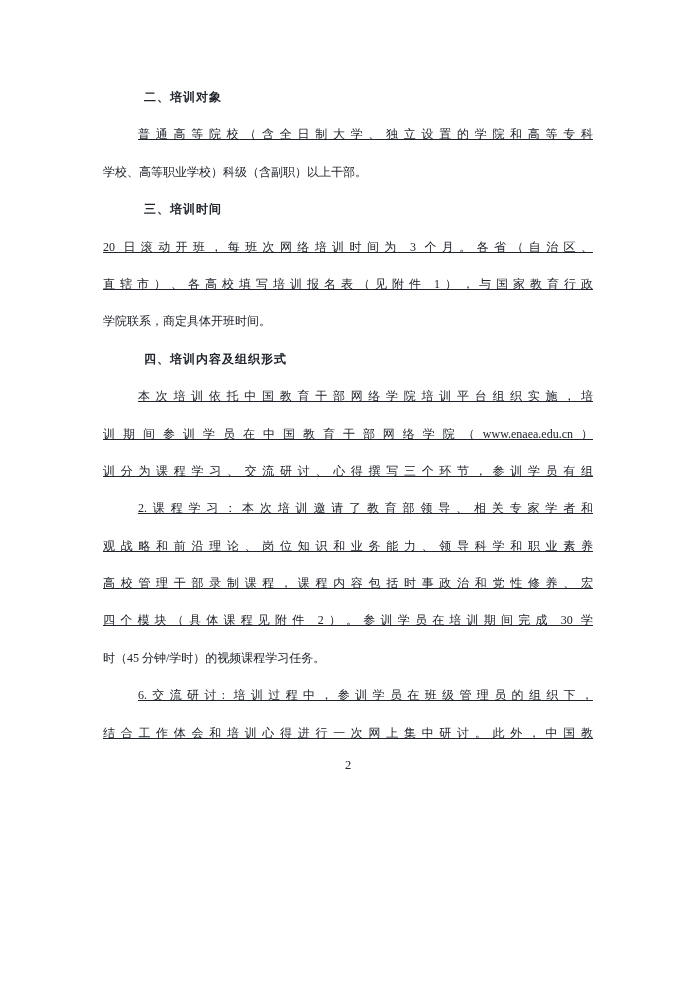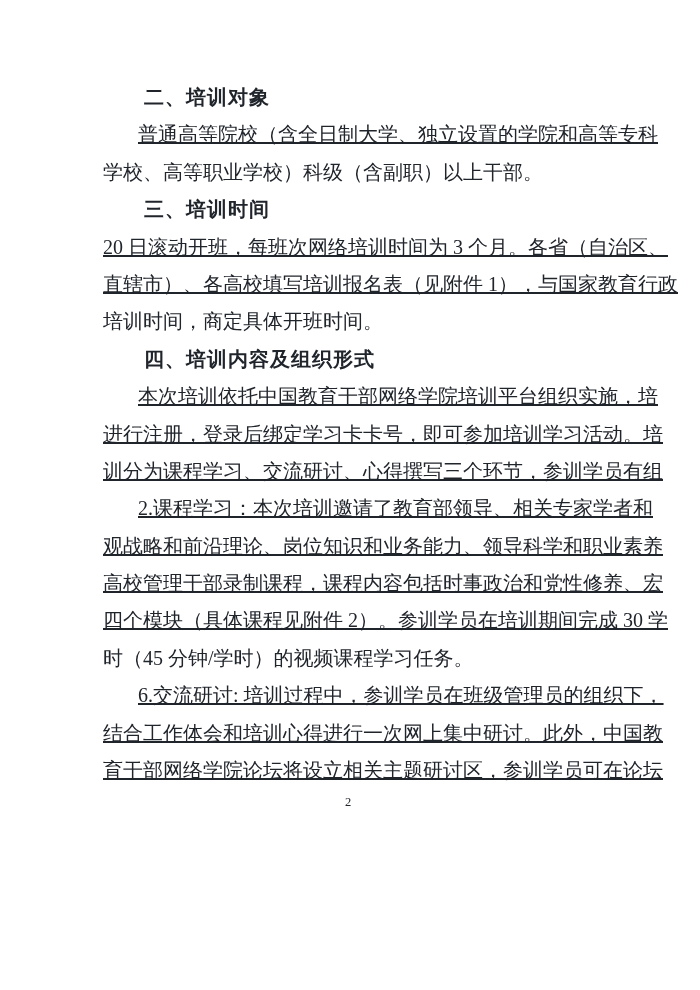--- a/index.html
+++ b/index.html
@@ -20,21 +20,21 @@
     background: #ffffff;
   }
   .content {
     position: absolute;
     left: 103px;
     top: 79px;
     width: 490px;
     color: #20242b;
   }
   .line {
-    font-size: 20px;
+    font-size: 12px;
     line-height: 37.4px;
     height: 37.4px;
     white-space: nowrap;
     text-align: left;
   }
   .justify {
     text-align: justify;
     text-align-last: justify;
     text-decoration: underline;
   }
@@ -58,28 +58,27 @@
 <body>
 
 <div class="page">
   <div class="content">
     <div class="line heading">二、培训对象</div>
     <div class="line indent justify">普通高等院校（含全日制大学、独立设置的学院和高等专科</div>
     <div class="line">学校、高等职业学校）科级（含副职）以上干部。</div>
     <div class="line heading">三、培训时间</div>
     <div class="line justify">20 日滚动开班，每班次网络培训时间为 3 个月。各省（自治区、</div>
     <div class="line justify">直辖市）、各高校填写培训报名表（见附件 1），与国家教育行政</div>
-    <div class="line">培训时间，商定具体开班时间。</div>
+    <div class="line">学院联系，商定具体开班时间。</div>
     <div class="line heading">四、培训内容及组织形式</div>
     <div class="line indent justify">本次培训依托中国教育干部网络学院培训平台组织实施，培</div>
-    <div class="line justify">进行注册，登录后绑定学习卡卡号，即可参加培训学习活动。培</div>
+    <div class="line justify">训期间参训学员在中国教育干部网络学院（www.enaea.edu.cn）</div>
     <div class="line justify">训分为课程学习、交流研讨、心得撰写三个环节，参训学员有组</div>
     <div class="line indent justify">2.课程学习：本次培训邀请了教育部领导、相关专家学者和</div>
     <div class="line justify">观战略和前沿理论、岗位知识和业务能力、领导科学和职业素养</div>
     <div class="line justify">高校管理干部录制课程，课程内容包括时事政治和党性修养、宏</div>
     <div class="line justify">四个模块（具体课程见附件 2）。参训学员在培训期间完成 30 学</div>
     <div class="line">时（45 分钟/学时）的视频课程学习任务。</div>
     <div class="line indent justify">6.交流研讨: 培训过程中，参训学员在班级管理员的组织下，</div>
     <div class="line justify">结合工作体会和培训心得进行一次网上集中研讨。此外，中国教</div>
-    <div class="line justify">育干部网络学院论坛将设立相关主题研讨区，参训学员可在论坛</div>
     <div class="page-number">2</div>
   </div>
 </div>
 
 </body></html>

